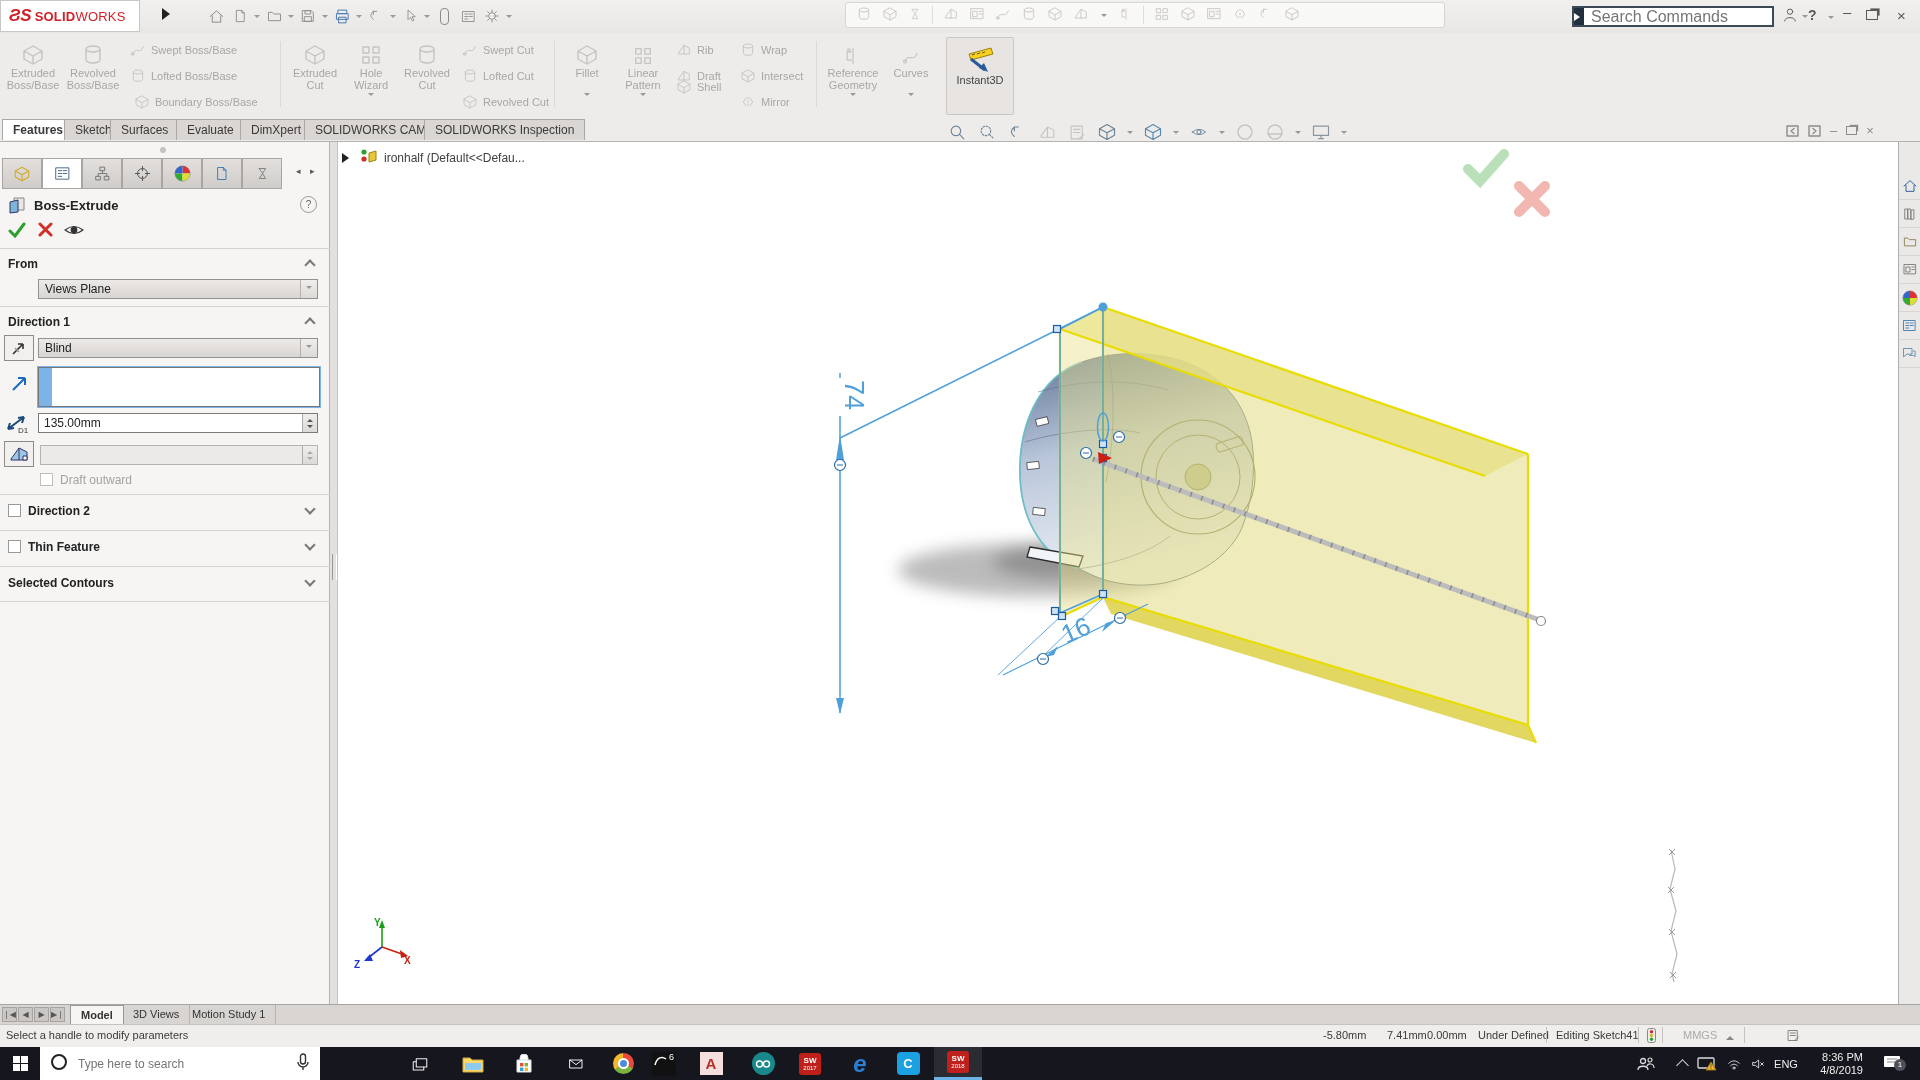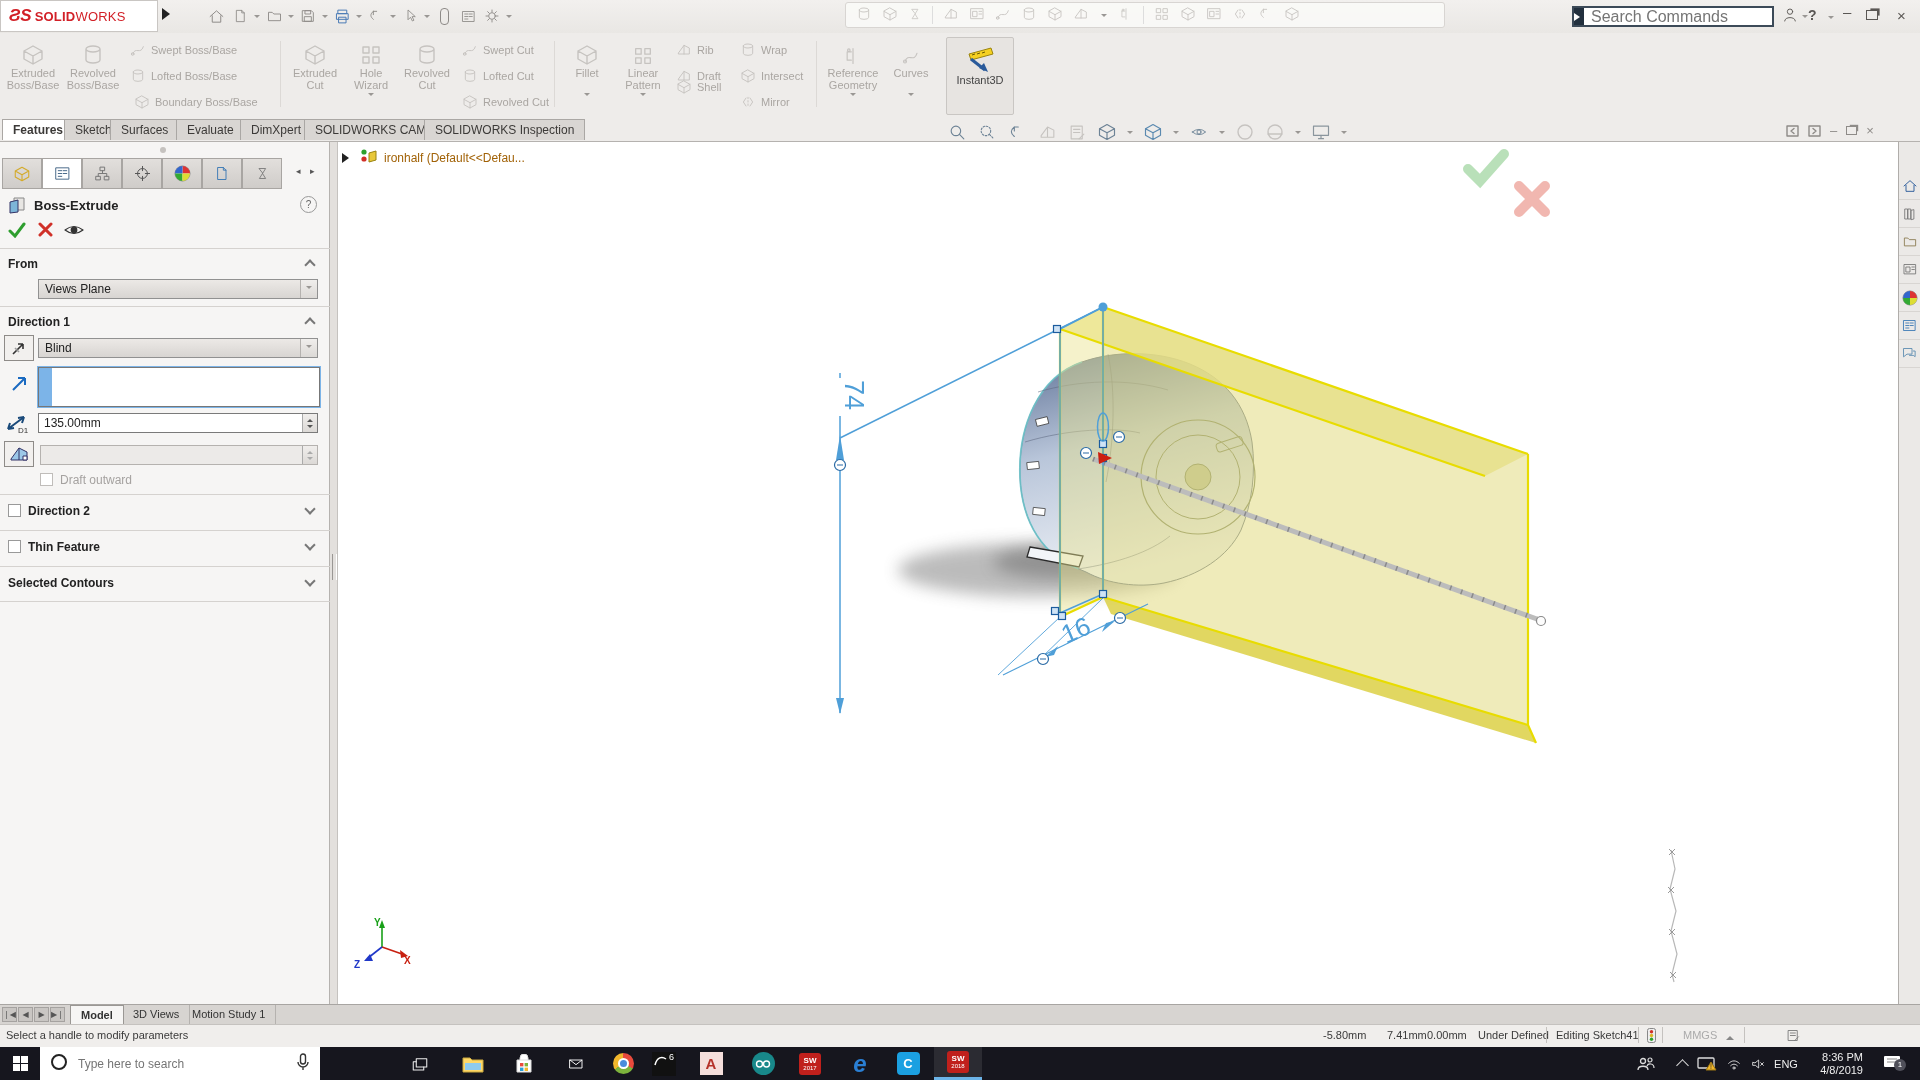--- a/index.html
+++ b/index.html
@@ -3,21 +3,21 @@
 <meta charset="utf-8">
 <style>
   html,body{margin:0;padding:0}
   body{width:1920px;height:1080px;position:relative;overflow:hidden;
        font-family:"Liberation Sans",sans-serif;font-size:12px;background:#fff;color:#333}
   .abs{position:absolute}
   svg.g{stroke:currentColor;fill:none;stroke-width:1.4;stroke-linejoin:round;stroke-linecap:round}
   
   #titlebar{position:absolute;left:0;top:0;width:1920px;height:33px;
             background:linear-gradient(#f2f0ee,#e9e7e4);border-bottom:1px solid #d8d5d2}
-  .logo{position:absolute;left:0;top:0;width:158px;height:32px;background:#fff;
+  .logo{position:absolute;left:0;top:0;width:140px;height:32px;background:#fff;
         border:1px solid #c9c6c3;display:flex;align-items:center;padding-left:8px;box-sizing:border-box}
   .logo .ds{color:#d22027;font-weight:bold;font-style:italic;font-size:17px;margin-right:3px}
   .logo .t1{color:#d22027;font-weight:bold;font-size:13px;letter-spacing:.2px}
   .logo .t2{color:#d22027;font-size:13px;letter-spacing:.2px}
   .qa{position:absolute;top:5px;height:22px;display:flex;align-items:center;color:#8e8b88}
   .qab{width:24px;height:22px;display:flex;align-items:center;justify-content:center}
   .dar{width:0;height:0;border:3px solid transparent;border-top-color:#9a9794;margin:3px 2px 0}
   .floatbar{position:absolute;left:845px;top:2px;width:600px;height:26px;background:rgba(250,249,247,.9);
             border:1px solid #d8d5d2;border-radius:3px;display:flex;align-items:center;gap:10px;
             padding:0 10px;box-sizing:border-box;color:#c9c6c3}
@@ -914,21 +914,21 @@
 
     <div class="abs" style="left:4px;top:6px;display:flex;align-items:center;gap:6px">
       <span style="width:0;height:0;border:5px solid transparent;border-left:7px solid #222"></span>
       <span>
         <svg width="18" height="16">
           <circle cx="4" cy="4" r="2.6" fill="#2ca02c"></circle>
             <circle cx="4" cy="11" r="2.6" fill="#d03028"></circle>
           <path d="M9,5 16,3 16,12 9,14 Z" fill="#e8c83a" stroke="#9a8410"></path>
         </svg>
       </span>
-      <span style="font-size:12px;color:#a16207">ironhalf  (Default&lt;&lt;Defau...</span>
+      <span style="font-size:12px;color:#404040">ironhalf  (Default&lt;&lt;Defau...</span>
     </div>
 
   </div>
 
   <svg class="abs" style="left:1460px;top:5px" width="50" height="42">
     <path d="M8,22 L20,34 L44,7" stroke="#a8d8a8" stroke-width="10" fill="none" stroke-linecap="round" opacity="0.8"></path>
   </svg>
   <svg class="abs" style="left:1512px;top:37px" width="40" height="40">
     <path d="M7,7 L33,33 M33,7 L7,33" stroke="#efaaa2" stroke-width="10" fill="none" stroke-linecap="round" opacity="0.85"></path>
   </svg>

